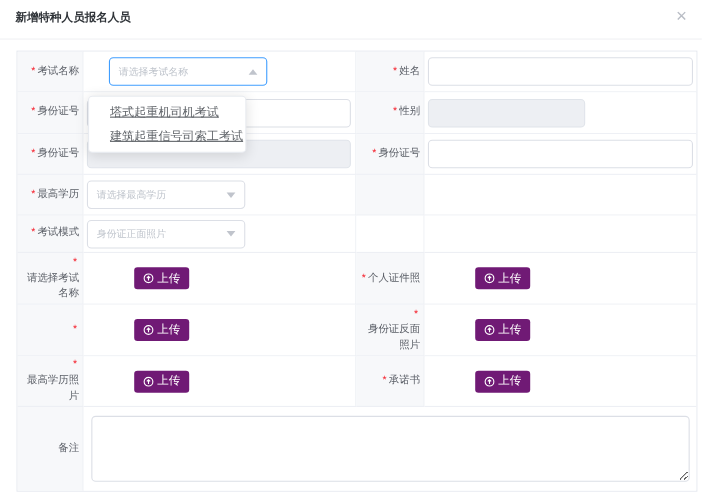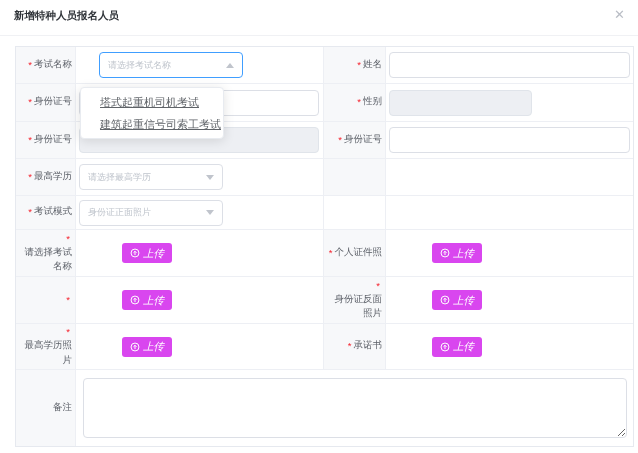--- a/index.html
+++ b/index.html
@@ -38,22 +38,22 @@
   .ph{font-size:9px;color:#bfc4cc;white-space:nowrap;}
   .arr-up{width:0;height:0;border-left:4px solid transparent;border-right:4px solid transparent;border-bottom:5px solid #c0c4cc;}
   .arr-dn{width:0;height:0;border-left:4px solid transparent;border-right:4px solid transparent;border-top:5px solid #c0c4cc;}
   .inp{
     height:26px;border:1px solid #dcdfe6;border-radius:4px;background:#fff;box-sizing:border-box;
     padding:0 7px;font-size:10px;color:#606266;outline:none;
   }
   .inp.w240{width:240px;} .inp.w241{width:241px;} .inp.w143{width:143px;}
   .inp:disabled{background:#edeff3;border-color:#e0e4ea;}
   .upl{
-    margin-left:43px;height:20px;padding:0 8px;border:none;border-radius:3px;background:#d946ef;color:#fff;
-    display:inline-flex;align-items:center;gap:3px;font-size:10.5px;font-family:inherit;cursor:pointer;line-height:1;font-style:italic;
+    margin-left:43px;height:20px;padding:0 8px;border:none;border-radius:3px;background:#701a75;color:#fff;
+    display:inline-flex;align-items:center;gap:3px;font-size:10.5px;font-family:inherit;cursor:pointer;line-height:1;
   }
   .upl svg{display:block;}
   .ta{
     margin-left:4px;width:544px;height:60px;border:1px solid #dcdfe6;border-radius:4px;box-sizing:border-box;
     font-family:inherit;font-size:10px;color:#606266;padding:4px 6px;resize:both;outline:none;
   }
   
   .dd{
     position:absolute;left:80px;top:87px;width:142px;background:#fff;border:1px solid #e8ebf0;border-radius:4px;
     box-shadow:0 2px 12px rgba(0,0,0,.12);padding:3px 0;z-index:10;

